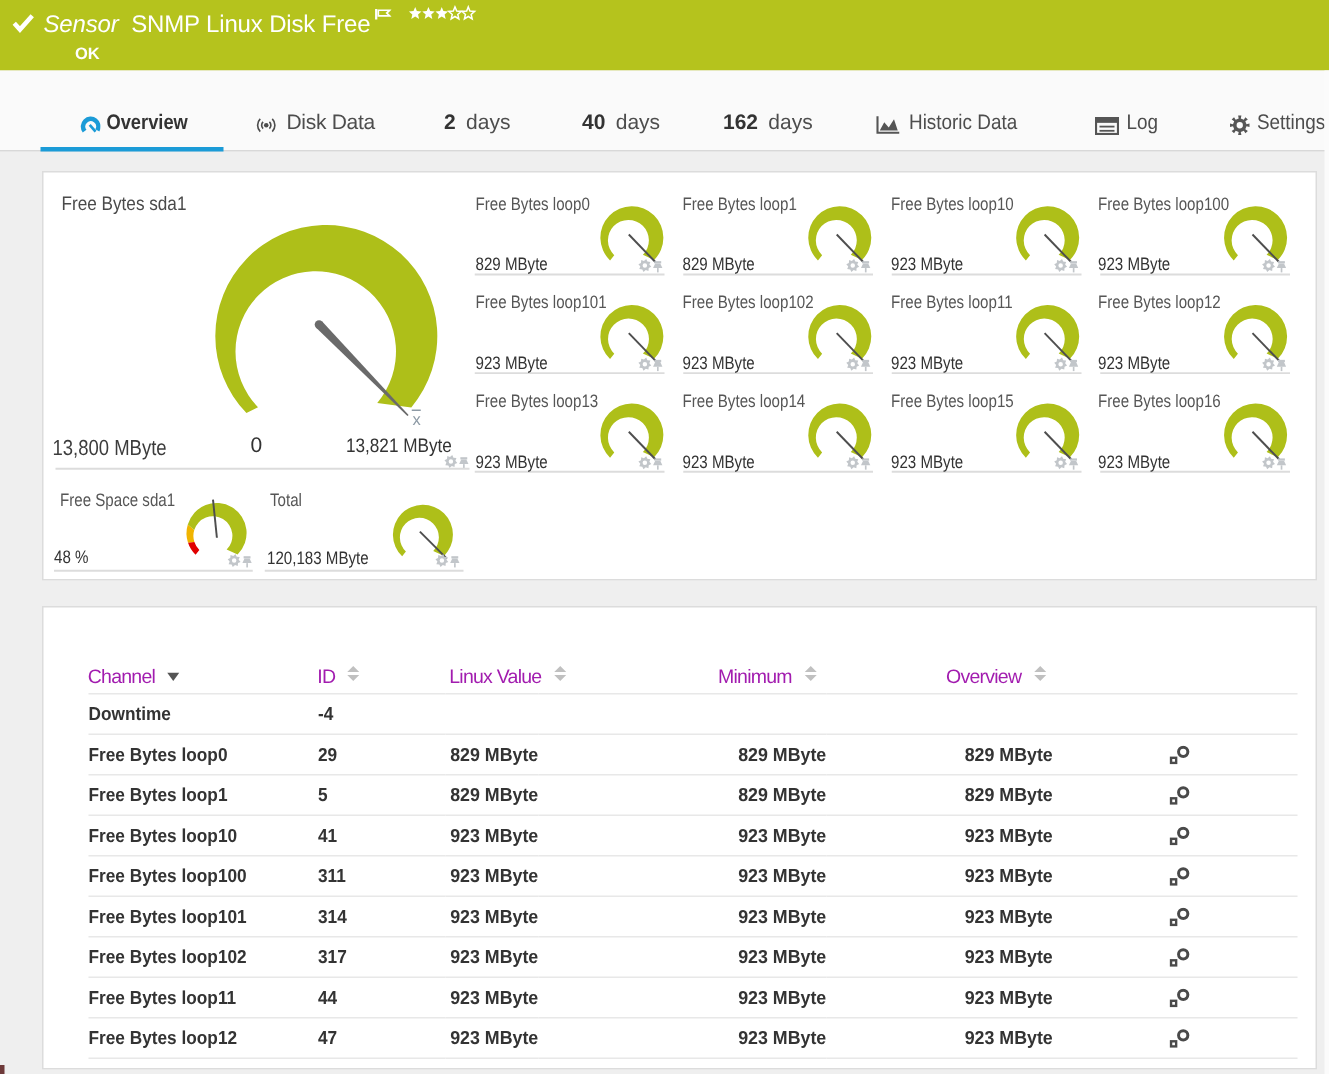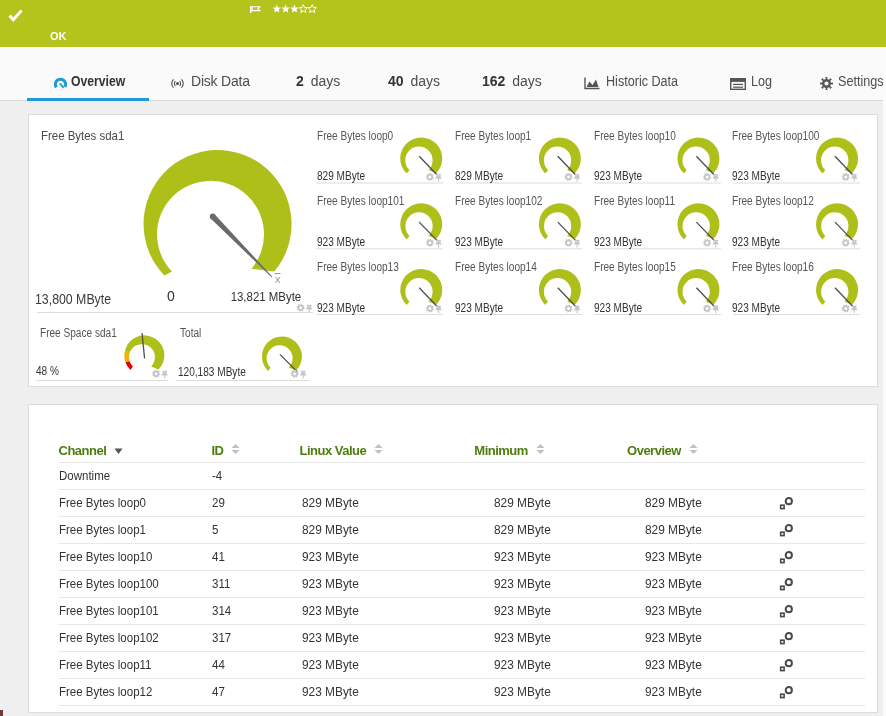--- a/index.html
+++ b/index.html
@@ -18,37 +18,38 @@
 .underline { position:absolute; left:27px; top:51px; width:122px; height:3px; background:#1b9bd7; }
 .card { position:absolute; background:#fff; border:1px solid #dcdcdc; }
 #card1 { left:28px; top:114px; width:850px; height:273px; }
 #card2 { left:28px; top:404px; width:850px; height:309px; }
 .t { position:absolute; white-space:nowrap; }
 .tile-title { font-size:12px; color:#565656; transform:scaleX(.84); transform-origin:0 50%; }
 .tile-val { font-size:12px; color:#333; transform:scaleX(.84); transform-origin:0 50%; }
 
 table { border-collapse:collapse; table-layout:fixed; width:806px; margin:37.5px 0 0 29.5px;
   font-size:12.5px; color:#333; }
-th { white-space:nowrap; font-weight:bold; font-size:13px; color:#4d7c0f; text-align:left; padding:0; height:20px;
+th { white-space:nowrap; font-weight:normal; font-size:13px; color:#a21caf; text-align:left; padding:0; height:20px;
   line-height:15px; vertical-align:top; }
 th svg { vertical-align:-1px; }
 td svg { vertical-align:middle; }
-td { height:27px; padding:0; border-top:1px solid #e8e8e8; }
+td { height:27px; padding:0; border-top:1px solid #e8e8e8;font-weight:bold; }
 .num { text-align:right; }
 td .cl { display:inline-block; transform:scaleX(.92); transform-origin:0 50%; }
 td .cr { display:inline-block; transform:scaleX(.95); transform-origin:100% 50%; }
 th .hl { letter-spacing:-0.5px; }
 .sorticons { display:inline-block; vertical-align:1px; margin-left:4px; }
 </style>
 </head>
 <body>
 <div class="hdr">
   <svg width="15" height="13" style="position:absolute;left:8px;top:9px" viewBox="0 0 15 13">
     <path d="M1.5,6.5 L5.3,10.7 L13.5,1.5" stroke="#fff" stroke-width="3" fill="none"></path>
   </svg>
+  <div class="title"><i>Sensor</i> SNMP Linux Disk Free</div>
   <svg width="11" height="7.5" style="position:absolute;left:250px;top:5.5px" viewBox="0 0 11 7.5">
     <line x1="0.8" y1="0" x2="0.8" y2="7.5" stroke="#fff" stroke-width="1.5"></line>
     <path d="M2.2,0.8 h7.6 l-2,1.9 2,1.9 h-7.6 z" fill="none" stroke="#fff" stroke-width="1.1"></path>
   </svg>
   <svg width="50" height="12" style="position:absolute;left:272px;top:3px" viewBox="0 0 50 12">
 <polygon points="4.8,1.6 5.9,4.4 9.0,4.6 6.7,6.6 7.4,9.6 4.8,8.0 2.2,9.6 2.9,6.6 0.6,4.6 3.7,4.4" fill="#fff"></polygon>
       <polygon points="13.6,1.6 14.8,4.4 17.8,4.6 15.5,6.6 16.2,9.6 13.6,8.0 11.1,9.6 11.8,6.6 9.5,4.6 12.5,4.4" fill="#fff"></polygon>
       <polygon points="22.5,1.6 23.6,4.4 26.7,4.6 24.4,6.6 25.1,9.6 22.5,8.0 19.9,9.6 20.6,6.6 18.3,4.6 21.4,4.4" fill="#fff"></polygon>
       <polygon points="31.3,1.6 32.5,4.4 35.5,4.6 33.2,6.6 33.9,9.6 31.3,8.0 28.8,9.6 29.5,6.6 27.2,4.6 30.2,4.4" fill="none" stroke="#fff" stroke-width="1"></polygon>
       <polygon points="40.2,1.6 41.3,4.4 44.4,4.6 42.1,6.6 42.8,9.6 40.2,8.0 37.6,9.6 38.3,6.6 36.0,4.6 39.1,4.4" fill="none" stroke="#fff" stroke-width="1"></polygon>  

